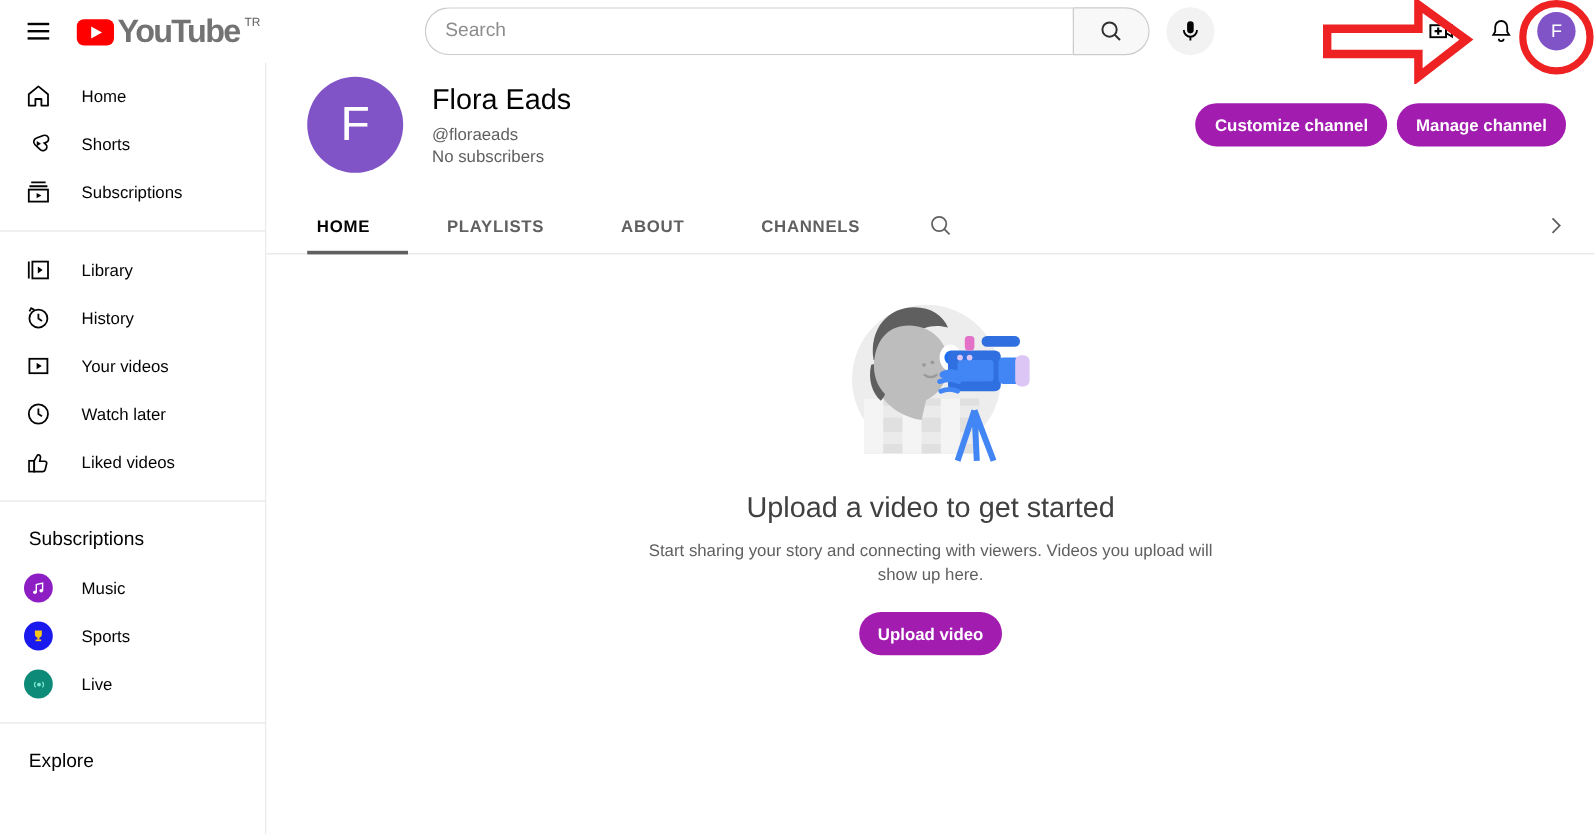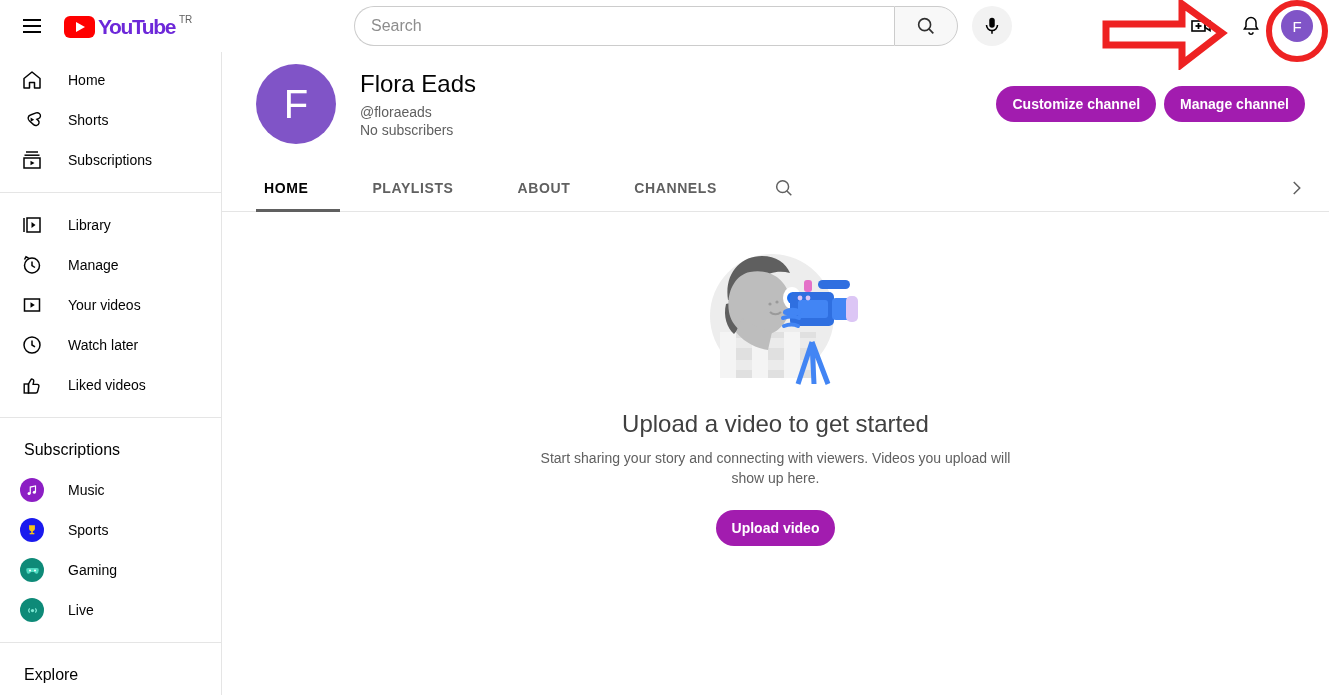--- a/index.html
+++ b/index.html
@@ -33,22 +33,22 @@
     width: 31px; height: 22px; background: #ff0000; border-radius: 6px;
     display: flex; align-items: center; justify-content: center; margin-top: 1px;
   }
   .yt-play::after {
     content: ""; width: 0; height: 0;
     border-left: 9px solid #ffffff;
     border-top: 5.5px solid transparent; border-bottom: 5.5px solid transparent;
     margin-left: 2px;
   }
   .yt-word {
-    font-size: 21px; font-weight: bold; letter-spacing: -1.4px;
-    margin-left: 3px; line-height: 23px; color: #6d28d9;
+    font-size: 27px; font-weight: bold; letter-spacing: -1.4px;
+    margin-left: 3px; line-height: 23px; color: #737373;
   }
   .yt-country {
     font-size: 10px; color: #606060; margin-left: 4px; margin-top: -1px;
     letter-spacing: 0;
   }
 
   .mh-center { display: flex; align-items: center; flex: 1; justify-content: flex-start; }
   .search-wrap { display: flex; align-items: center; margin-left: 132px; }
   .search-box {
     display: flex; align-items: center;
@@ -293,21 +293,21 @@
   </div>
 
   <div class="nav-item">
     <span class="nav-icon">
       <svg width="24" height="24" viewBox="0 0 24 24">
         <circle cx="12" cy="12.5" r="7.5" fill="none" stroke="#030303" stroke-width="1.5"></circle>
         <polyline points="12,8.5 12,12.5 15,14.5" fill="none" stroke="#030303" stroke-width="1.5"></polyline>
         <polyline points="4.5,6.5 6,3.8 8.6,5.2" fill="none" stroke="#030303" stroke-width="1.5"></polyline>
       </svg>
     </span>
-    <span class="nav-label">Manage</span>
+    <span class="nav-label">History</span>
   </div>
 
   <div class="nav-item">
     <span class="nav-icon">
       <svg width="24" height="24" viewBox="0 0 24 24">
         <rect x="4.5" y="6" width="15" height="12" fill="none" stroke="#030303" stroke-width="1.5"></rect>
         <path d="M10.5 9.3 L14.8 12 L10.5 14.7 Z" fill="#030303"></path>
       </svg>
     </span>
     <span class="nav-label">Your videos</span>
@@ -352,30 +352,20 @@
     <span class="sub-avatar" style="background:#1a1aee">
       <svg width="14" height="14" viewBox="0 0 24 24">
         <path d="M7 4h10v5a5 5 0 0 1-10 0z" fill="#f5c518"></path>
         <rect x="10.6" y="13" width="2.8" height="4" fill="#f5c518"></rect>
         <rect x="8" y="17" width="8" height="2.4" fill="#f5c518"></rect>
       </svg>
     </span>
     <span class="nav-label">Sports</span>
   </div>
 
-  <div class="nav-item">
-    <span class="sub-avatar" style="background:#0e8a78">
-      <svg width="15" height="15" viewBox="0 0 24 24">
-        <path d="M5 8h14a3 3 0 0 1 3 3.5l-1 4A3 3 0 0 1 16 16l-1.5-1.5h-5L8 16a3 3 0 0 1-5-.5l-1-4A3 3 0 0 1 5 8z" fill="#4dd9c0"></path>
-        <circle cx="8" cy="12" r="1.6" fill="#ffffff"></circle>
-        <circle cx="16" cy="12" r="1.6" fill="#ffffff"></circle>
-      </svg>
-    </span>
-    <span class="nav-label">Gaming</span>
-  </div>
 
   <div class="nav-item">
     <span class="sub-avatar" style="background:#0e8a78">
       <svg width="15" height="15" viewBox="0 0 24 24">
         <circle cx="12" cy="12" r="2.6" fill="#7fe8d4"></circle>
         <path d="M7.5 8.5a5 5 0 0 0 0 7M16.5 8.5a5 5 0 0 1 0 7" fill="none" stroke="#7fe8d4" stroke-width="1.8"></path>
       </svg>
     </span>
     <span class="nav-label">Live</span>
   </div>

